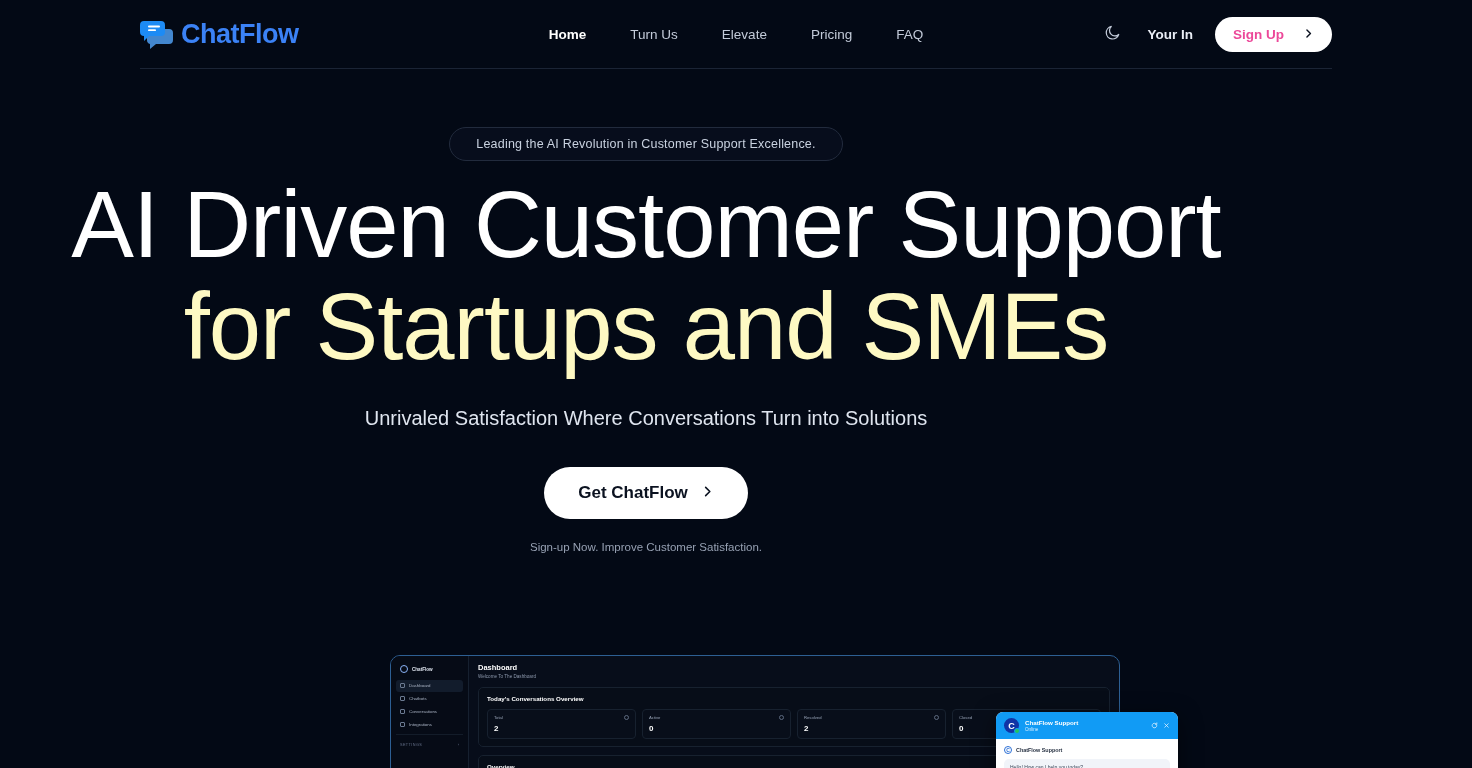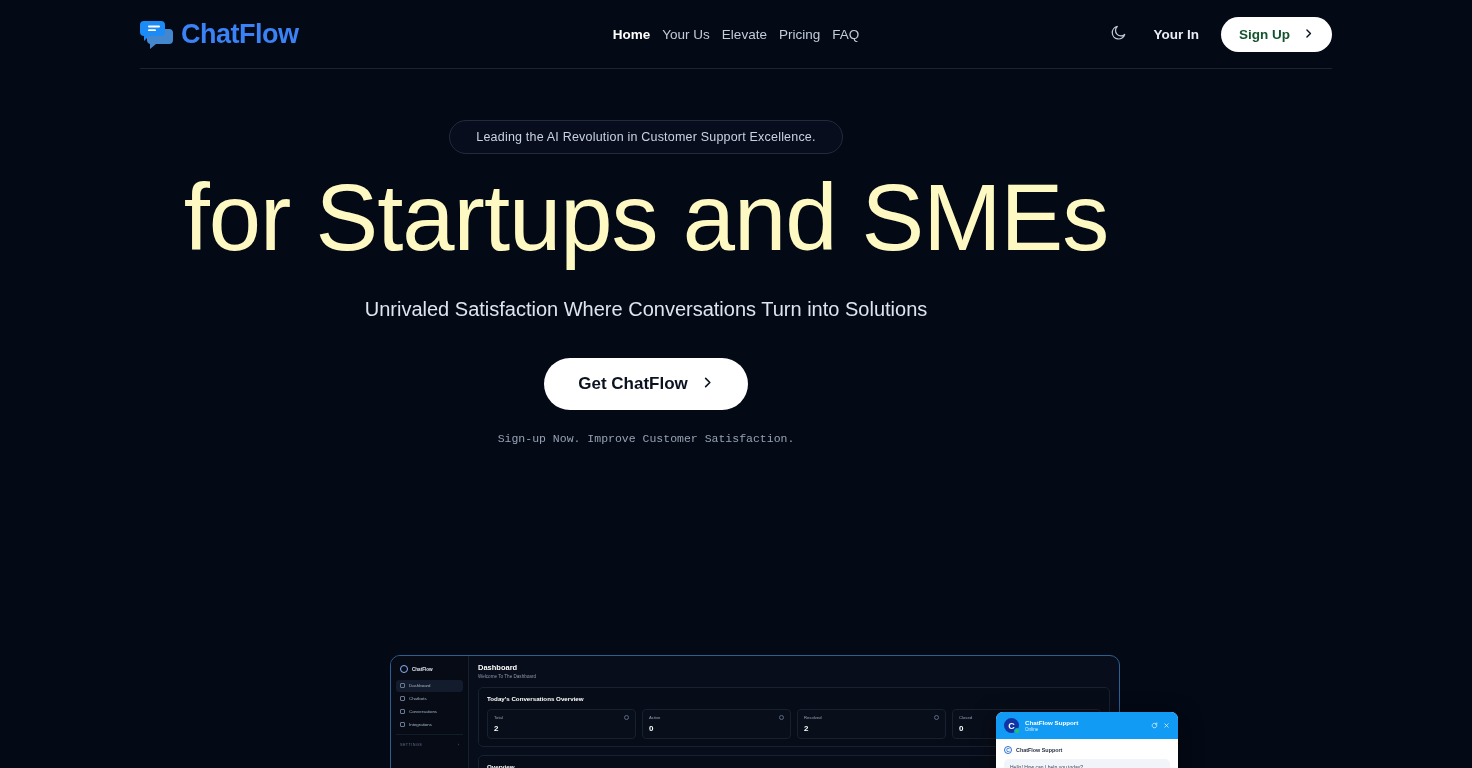--- a/index.html
+++ b/index.html
@@ -14,38 +14,38 @@
   .header {
     position:absolute; top:0; left:140px; width:1192px; height:69px;
     display:flex; align-items:center; justify-content:space-between;
     border-bottom:1px solid #1b2435;
   }
   .brand { display:flex; align-items:center; gap:7px; }
   .brand-icon { width:34px; height:34px; position:relative; flex:none; }
   .brand-name {
     font-size:27px; font-weight:700; color:#3b82f6; letter-spacing:-0.5px;
   }
-  .nav { display:flex; align-items:center; gap:12px; position:absolute; left:50%; transform:translateX(-50%); }
+  .nav { display:flex; align-items:center; gap:44px; position:absolute; left:50%; transform:translateX(-50%); }
   .nav a { font-size:13.5px; color:#c3cbd9; text-decoration:none; white-space:nowrap; }
   .nav a.active { color:#ffffff; font-weight:700; }
   .header-right { display:flex; align-items:center; gap:22px; }
   .theme-toggle {
     width:26px; height:26px; display:flex; align-items:center; justify-content:center;
     background:none; border:none; cursor:pointer;
   }
   .signin { font-size:13.5px; color:#e9edf5; text-decoration:none; font-weight:600; }
   .signup {
-    display:flex; align-items:center; gap:13px;
-    background:#ffffff; color:#14532d;
+    display:flex; align-items:center; gap:19px;
+    background:#ffffff; color:#ec4899;
     font-size:13.5px; font-weight:700;
     padding:10px 18px; border-radius:999px; border:none; cursor:pointer;
     white-space:nowrap;
   }
   
-  .hero { position:absolute; top:62px; left:0; width:1292px; text-align:center; }
+  .hero { position:absolute; top:69px; left:0; width:1292px; text-align:center; }
   .badge {
     display:inline-flex; align-items:center; justify-content:center;
     margin-top:58px;
     padding:9px 26px;
     border:1px solid #222b3d; border-radius:999px;
     background:#070d1c;
     font-size:12.5px; color:#c9d2e0; letter-spacing:0.2px;
   }
   .headline {
     margin-top:18px;
@@ -57,21 +57,21 @@
     margin-top:33px;
     font-size:20px; line-height:1.39; color:#dfe5ef; font-weight:400;
   }
   .cta-wrap { margin-top:34px; }
   .cta {
     display:inline-flex; align-items:center; gap:13px;
     background:#ffffff; color:#0b1220;
     font-size:17px; font-weight:700;
     padding:16px 34px; border-radius:999px; border:none; cursor:pointer;
   }
-  .cta-note { margin-top:22px; font-size:11.5px; color:#97a1b3;font-family:Liberation Mono, monospace; }
+  .cta-note { margin-top:22px; font-size:11.5px; color:#97a1b3; }
   
   .mock {
     position:absolute; left:390px; top:655px; width:730px; height:180px;
     background:#070d1a;
     border:1px solid #2d5f93; border-radius:10px 10px 0 0;
     display:flex; overflow:hidden;
   }
   .mock-side {
     width:78px; flex:none; border-right:1px solid #16202f;
     padding:6px 5px; background:#060b16;
@@ -172,21 +172,21 @@
         <path d="M4 4 h17 a4 4 0 0 1 4 4 v7 a4 4 0 0 1 -4 4 h-12 l-5 5 v-5 a4 4 0 0 1 -4 -4 v-7 a4 4 0 0 1 4 -4 z" fill="#1d8bf5"></path>
         <rect x="8" y="8.5" width="12" height="1.9" rx="0.95" fill="#ffffff"></rect>
         <rect x="8" y="12.2" width="8" height="1.9" rx="0.95" fill="#ffffff"></rect>
       </svg>
     </span>
     <span class="brand-name">ChatFlow</span>
   </div>
 
   <nav class="nav">
     <a href="#" class="active">Home</a>
-    <a href="#">Your Us</a>
+    <a href="#">Turn Us</a>
     <a href="#">Elevate</a>
     <a href="#">Pricing</a>
     <a href="#">FAQ</a>
   </nav>
 
   <div class="header-right">
     <button class="theme-toggle">
       <span>
         <svg viewBox="0 0 22 22" width="17" height="17" fill="none" stroke="#c3cbd9" stroke-width="1.6" stroke-linecap="round" stroke-linejoin="round">
           <path d="M19 13.6A8.2 8.2 0 1 1 9.4 3.2a6.4 6.4 0 0 0 9.6 10.4z"></path>
@@ -203,20 +203,21 @@
       </span>
     </button>
   </div>
 </div>
 
 <div class="hero">
 
   <div class="badge">Leading the AI Revolution in Customer Support Excellence.</div>
 
   <h1 class="headline">
+    <span>AI Driven Customer Support</span>
     <span class="accent">for Startups and SMEs</span>
   </h1>
 
   <p class="subtitle">
     <span>Unrivaled Satisfaction Where Conversations Turn into Solutions</span><br>
   </p>
 
   <div class="cta-wrap">
     <button class="cta">
       <span>Get ChatFlow</span>

